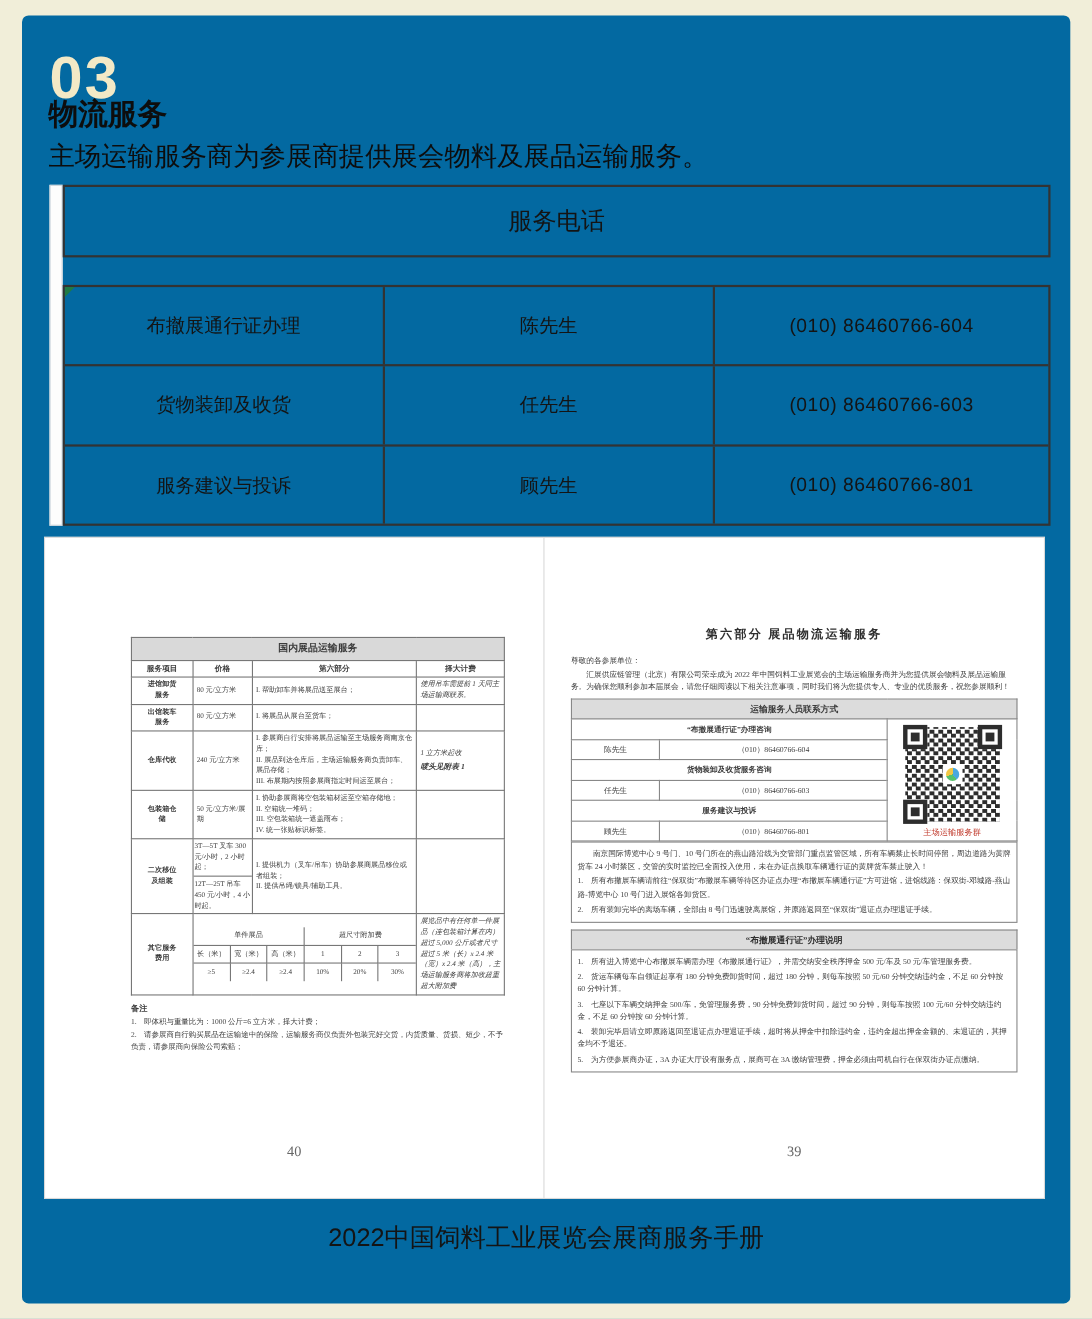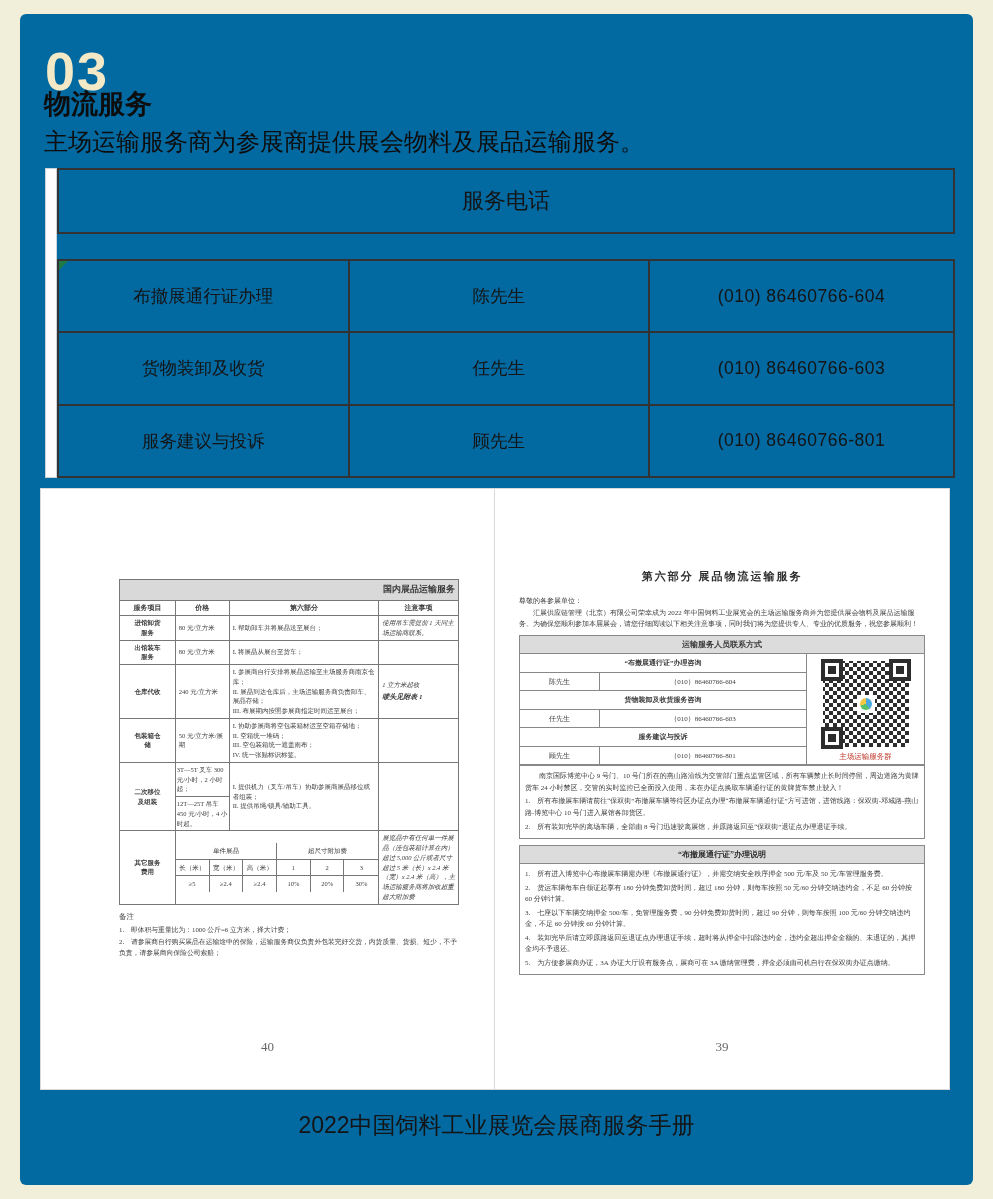--- a/index.html
+++ b/index.html
@@ -65,37 +65,37 @@
   .page-num {
     position:absolute; bottom:34px; left:0; width:100%;
     text-align:center; font-size:13px; color:#666;
   }
   
   .doc-table {
     border-collapse:collapse; margin:90px 0 0 78px; width:340px;
     font-size:6.5px; line-height:1.5;
   }
   .doc-table td, .doc-table th { border:1px solid #777; padding:2px 3px; vertical-align:middle; }
-  .doc-table .t-title { background:#d9d9d9; text-align:right; font-weight:bold; font-size:9px; padding:3px; }
+  .doc-table .t-title { background:#d9d9d9; text-align:center; font-weight:bold; font-size:9px; padding:3px; }
   .doc-table th { text-align:center; font-weight:bold; font-size:7px; }
   .cell-item { text-align:center; font-weight:bold; width:56px; }
   .cell-price { width:54px; }
   .cell-content { width:150px; }
   .cell-note { width:80px;font-style:italic; }
   .pre { white-space:pre-line; }
   .price-split > div { padding:2px 1px; }
   .price-split > div:first-child { border-bottom:1px solid #777; }
   .note-bold { font-weight:bold; font-size:7px; margin-top:2px; }
   .fee-grid { display:grid; grid-template-columns:repeat(6,1fr); text-align:center; }
   .fee-grid span { border-right:1px solid #777; border-bottom:1px solid #777; padding:3px 0; }
   .fee-grid span:nth-child(6n+2), .fee-grid .last { border-right:none; }
   .fee-grid .rlast { border-bottom:none; }
   .fee-g { grid-column:span 3; }
   .doc-notes { margin:6px 0 0 78px; width:340px; font-size:6.8px; line-height:1.7; }
-  .doc-notes .nt { font-weight:normal; font-size:7.5px; margin-bottom:1px; }
+  .doc-notes .nt { font-weight:bold; font-size:7.5px; margin-bottom:1px; }
   
   .rp-inner { width:406px; margin:0 auto; }
   .rp-title { margin-top:80px; text-align:center; font-weight:bold; font-size:11px; letter-spacing:2px; color:#2e2e2e; }
   .rp-salut { margin-top:12px; font-size:7px; }
   .rp-intro { margin-top:2px; font-size:7px; line-height:1.6; text-indent:2em; }
   .rp-table { border-collapse:collapse; width:100%; margin-top:5px; font-size:7px;border-radius:18px; }
   .rp-table td { border:1px solid #888; padding:2.5px 3px; text-align:center; }
   .rp-head { background:#dcdcdc; font-weight:bold; font-size:8px; padding:3px !important; }
   .rp-sub { font-weight:bold; }
   .qr-cell { width:118px; vertical-align:middle; }
@@ -189,21 +189,21 @@
     <div class="page page-left">
       <table class="doc-table">
         <tbody>
             <tr>
           <td colspan="4" class="t-title">国内展品运输服务</td>
         </tr>
         <tr>
           <th>服务项目</th>
           <th>价格</th>
           <th>第六部分</th>
-          <th>注意事项</th>
+          <th>择大计费</th>
         </tr>
         <tr>
           <td class="cell-item pre">进馆卸货
 服务</td>
           <td class="cell-price">80 元/立方米</td>
           <td class="cell-content pre">I. 帮助卸车并将展品送至展台；</td>
           <td class="cell-note pre">使用吊车需提前 1 天同主场运输商联系。</td>
         </tr>
         <tr>
           <td class="cell-item pre">出馆装车

